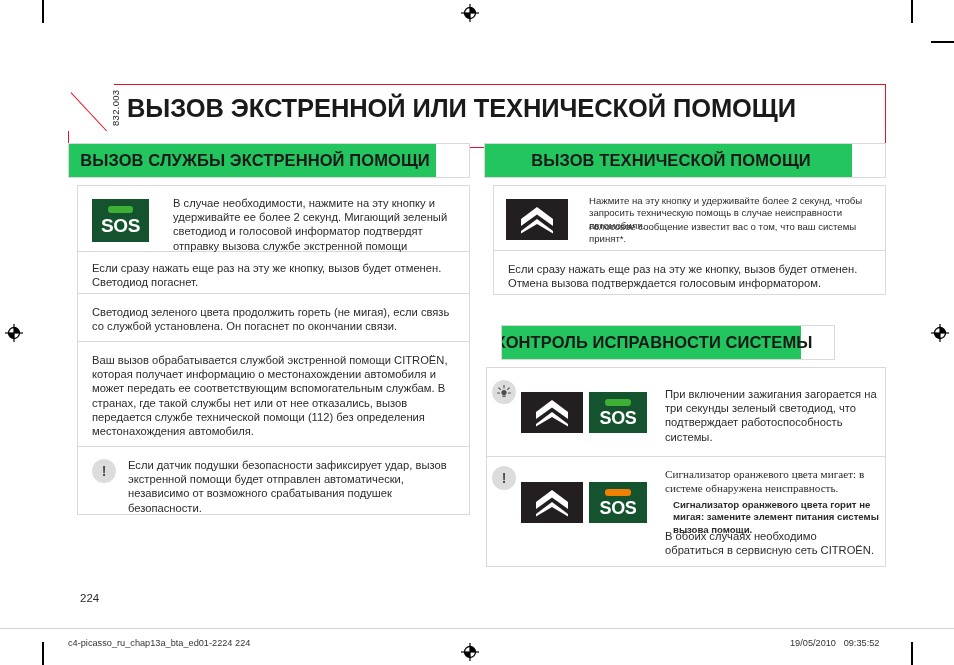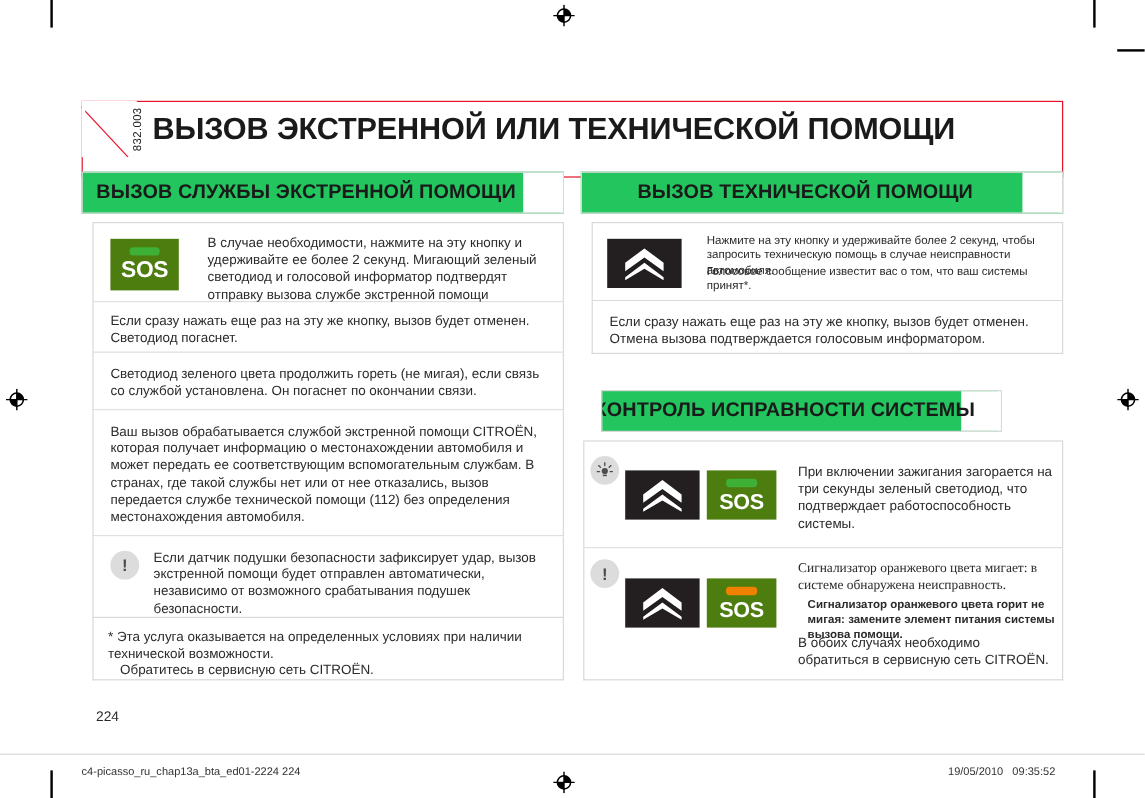--- a/index.html
+++ b/index.html
@@ -170,21 +170,21 @@
     color: #2b2b2b;
   }
   .para.small {
     font-size: 9.6px;
     line-height: 12.4px;
   }
 
   
   .sos-icon {
     position: absolute;
-    background: #4d7c0f;
+    background: #14532d;
     display: flex;
     flex-direction: column;
     align-items: center;
     justify-content: center;
   }
   .sos-icon .dash {
     border-radius: 3px;
     background: #3db035;
   }
   .sos-icon .dash.orange { background: #f08000; }
@@ -340,26 +340,20 @@
 
   <div class="block nb-top" style="left:77px; top:447px; width:393px; height:68px;">
     <div class="block-inner">
       <div class="warn-icon" style="left:14px; top:12px;">
         <span>!</span>
       </div>
       <div class="para" style="left:50px; top:11px; width:320px;">Если датчик подушки безопасности зафиксирует удар, вызов экстренной помощи будет отправлен автоматически, независимо от возможного срабатывания подушек безопасности.</div>
     </div>
   </div>
 
-  <div class="block nb-top" style="left:77px; top:515px; width:393px; height:52px;">
-    <div class="block-inner">
-      <div class="para" style="left:12px; top:9px; width:372px;">* Эта услуга оказывается на определенных условиях при наличии технической возможности.</div>
-      <div class="para" style="left:22px; top:37px; width:362px;">Обратитесь в сервисную сеть CITROËN.</div>
-    </div>
-  </div>
 
   <div class="section-header" style="left:484px; top:143px; width:402px;">
     <div class="hdr-cut"></div>
     <div class="hdr-text">ВЫЗОВ ТЕХНИЧЕСКОЙ ПОМОЩИ</div>
   </div>
 
   <div class="block" style="left:493px; top:185px; width:393px; height:66px;">
     <div class="block-inner">
       <div class="chevron-icon" style="left:12px; top:13px; width:62px; height:41px;">
         <svg width="40" height="28" viewBox="0 0 40 28">

